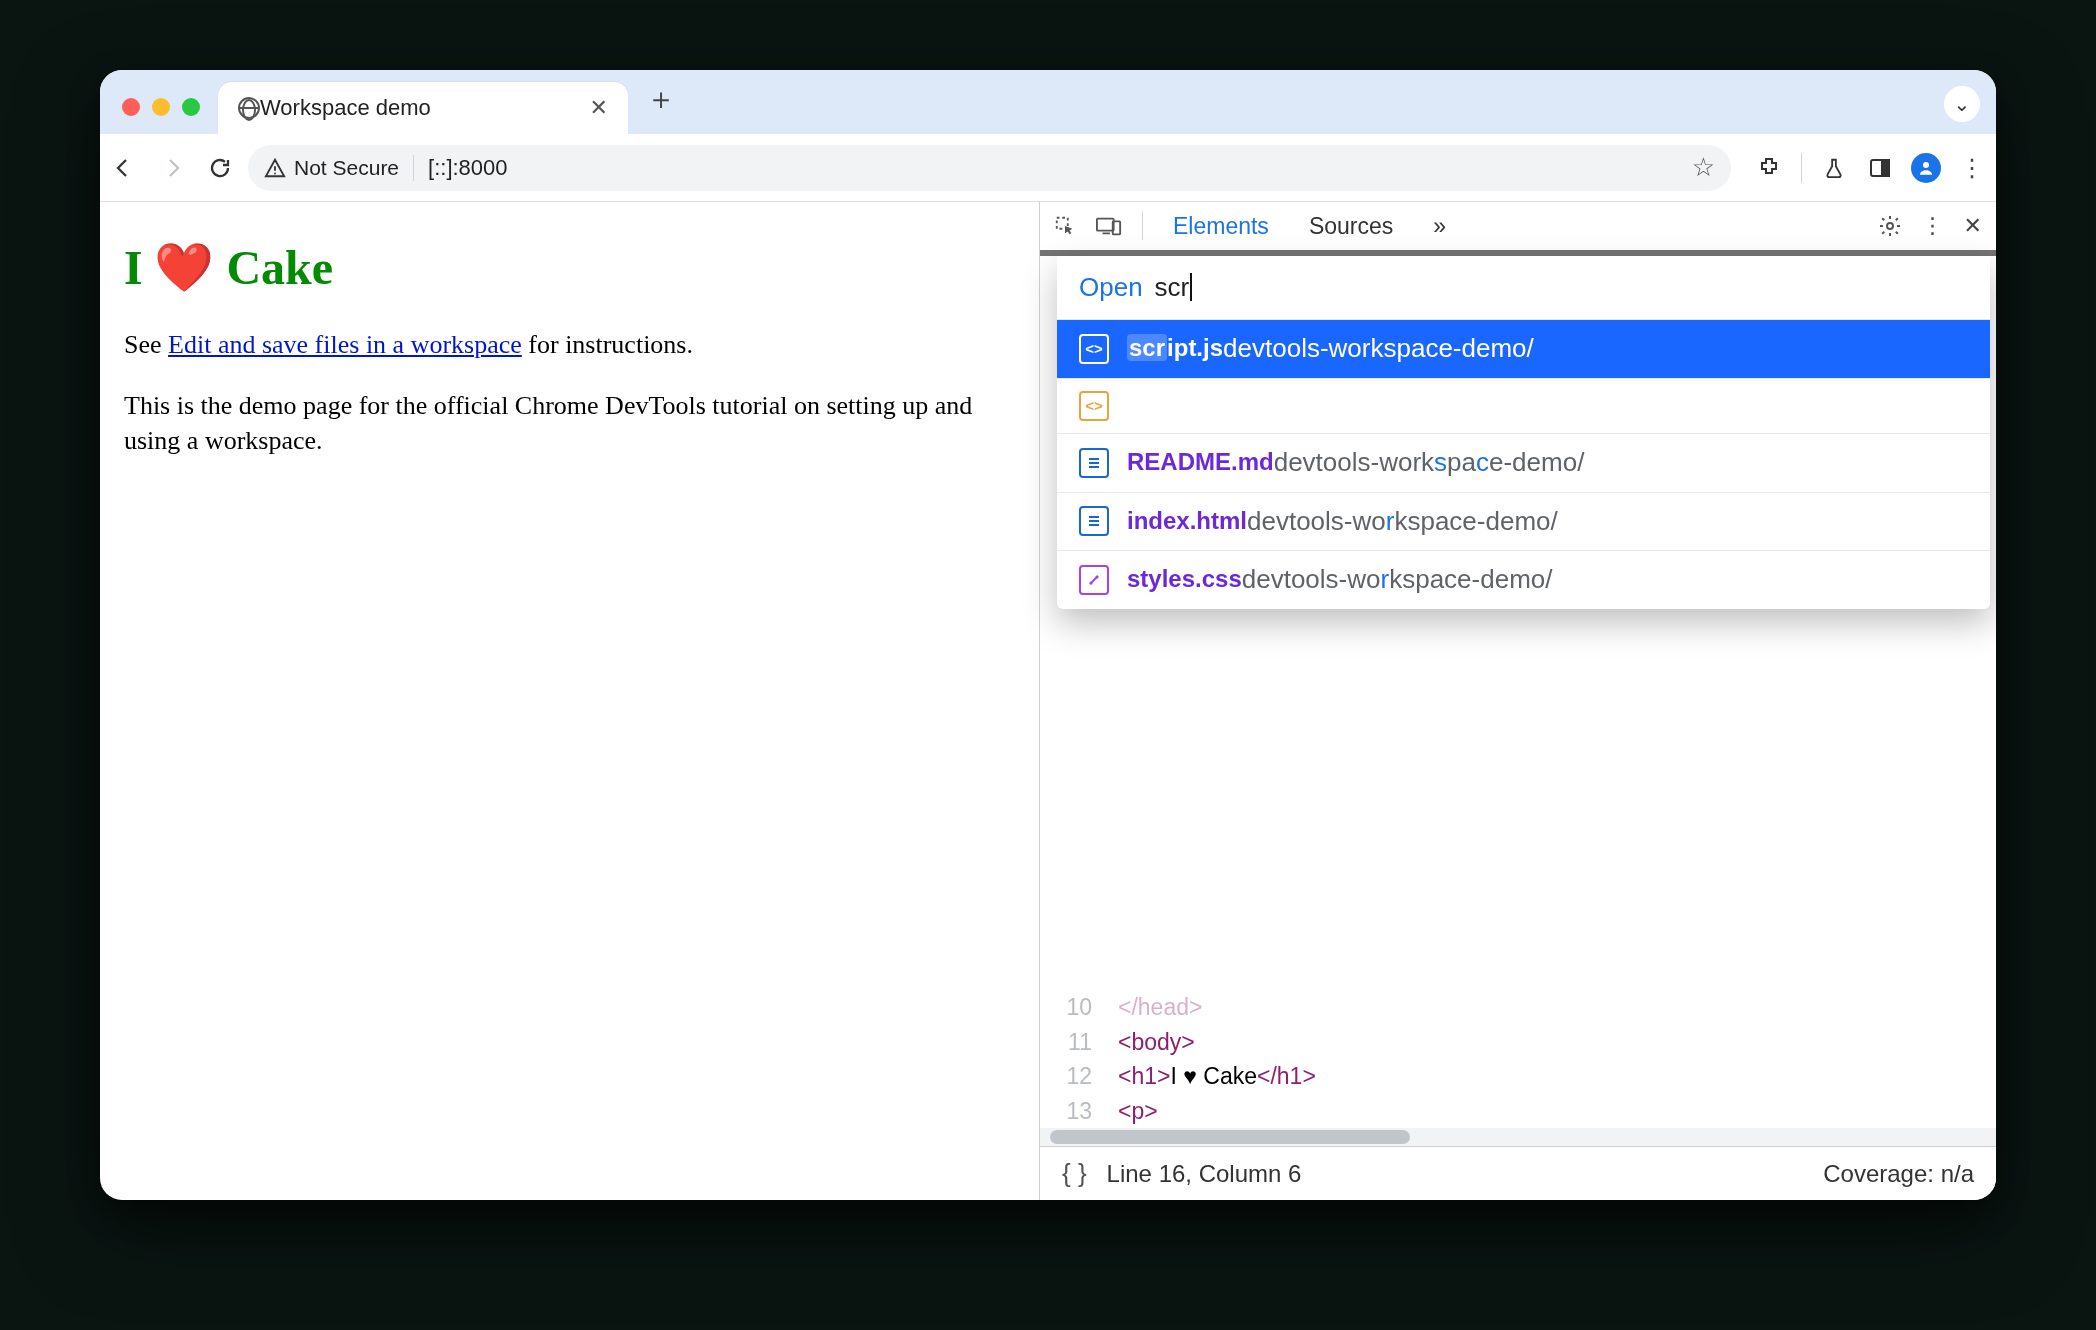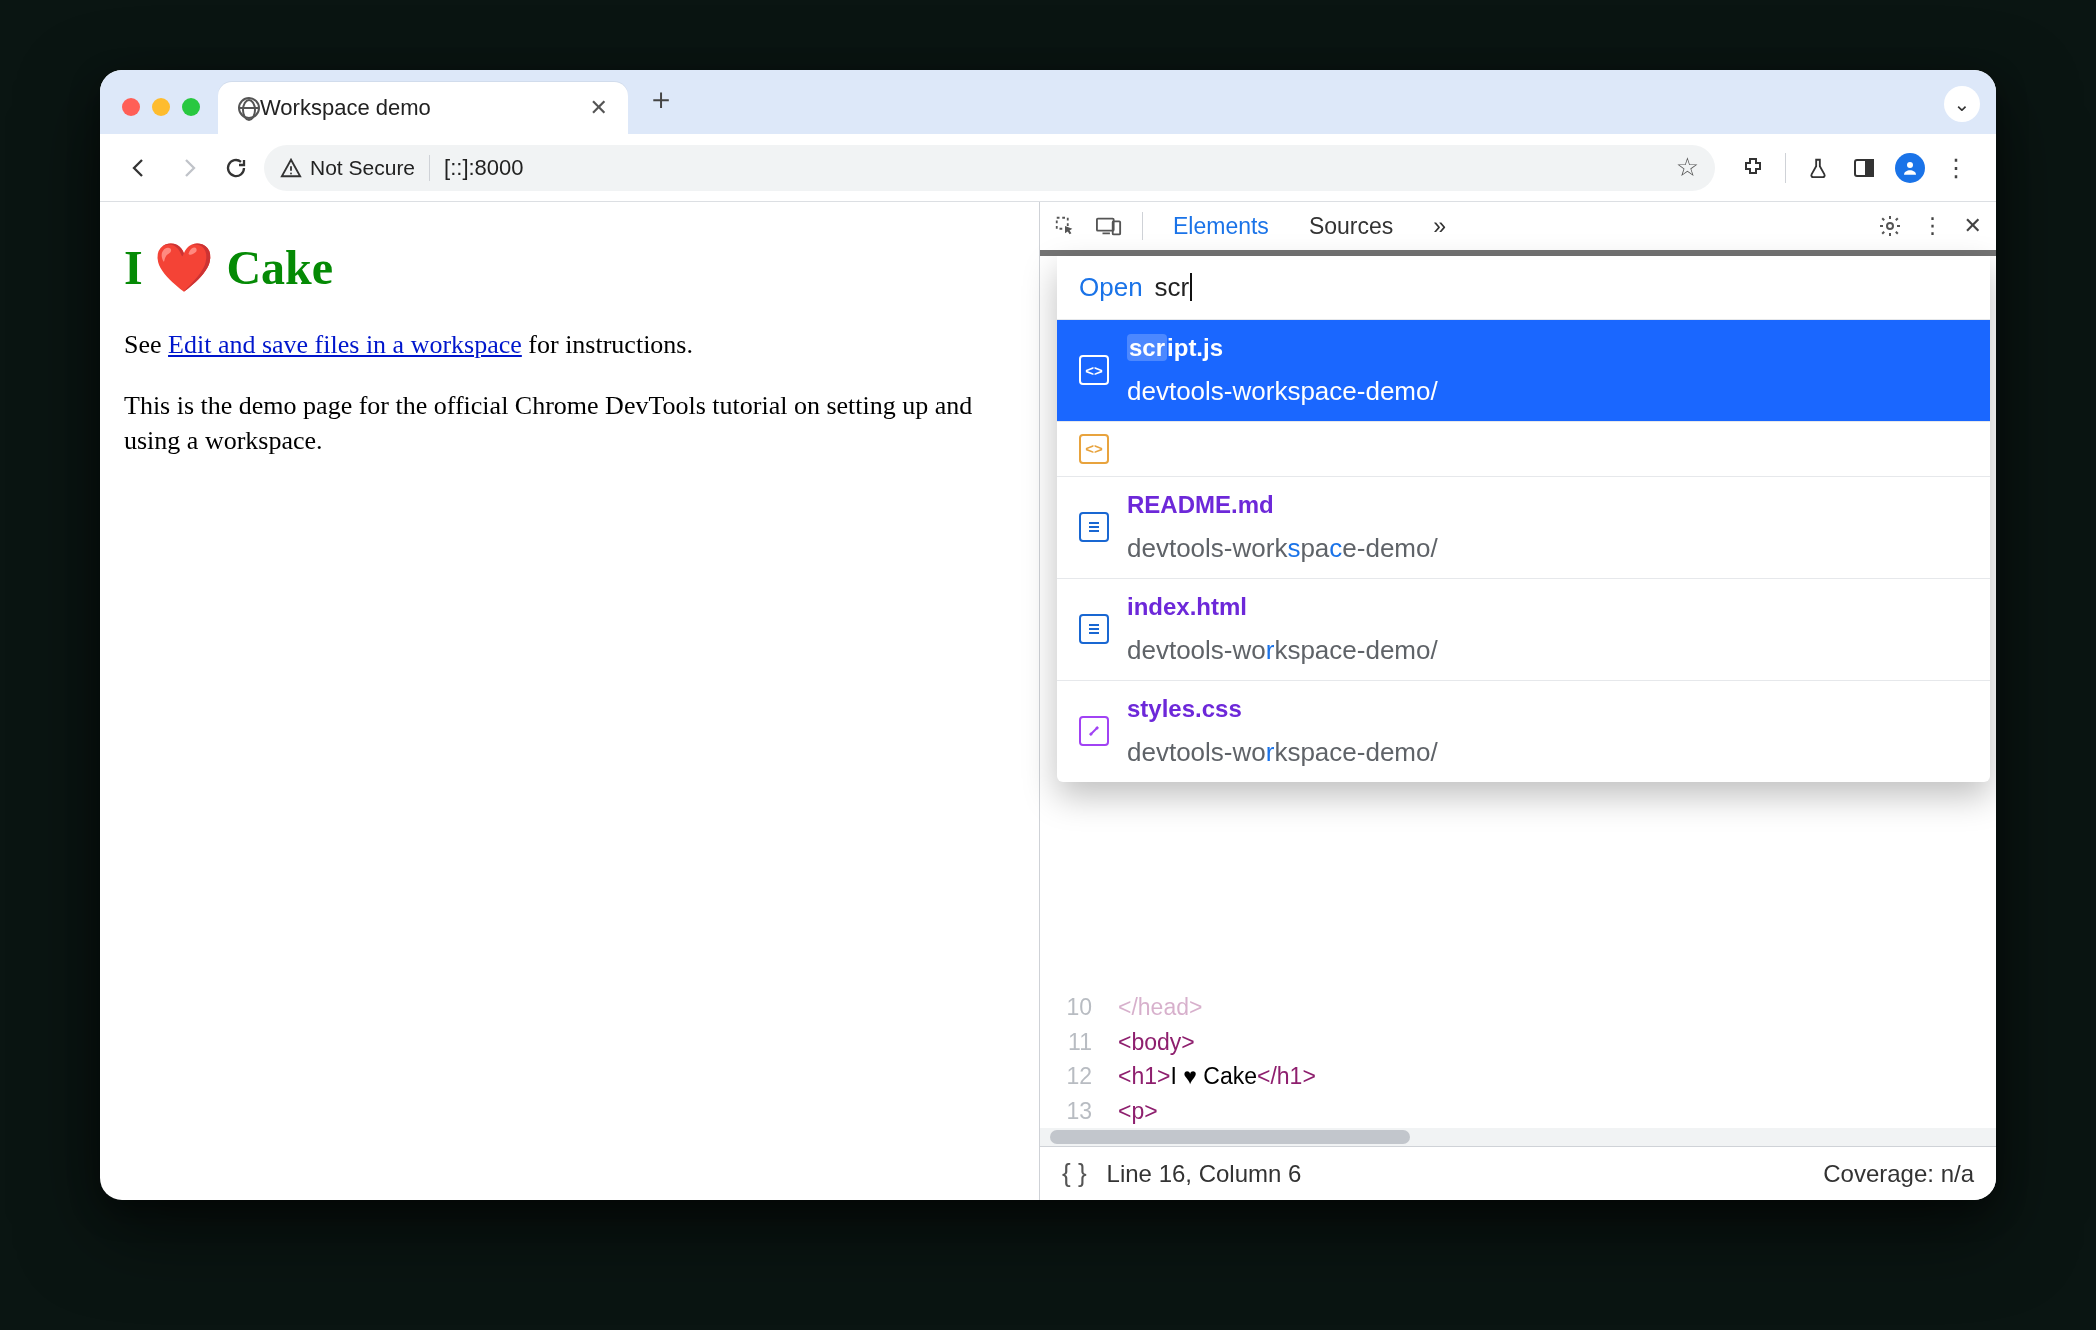--- a/index.html
+++ b/index.html
@@ -52,21 +52,21 @@
   .tab .globe::after{content:"";position:absolute;top:50%;left:0;width:100%;height:0;border-top:2px solid #555;transform:translateY(-50%);}
   .tab .x { font-size:22px;color:#555;margin-left:auto;line-height:1; }
   .newtab { font-size:30px;color:#444;margin: 0 0 14px 18px; }
   .tabcaret { margin-left:auto; width:36px;height:36px;border-radius:50%;background:#fff;display:flex;align-items:center;justify-content:center;margin-bottom:12px;font-size:20px;color:#333;}
   
   .toolbar {
     height: 68px;
     background:#fff;
     border-bottom:1px solid #dcdfe3;
     display:flex; align-items:center;
-    padding: 0 20px; gap: 8px;
+    padding: 0 4px; gap: 8px;
     font-size: 22px; color:#333;
   }
   .tbtn { width:40px;height:40px;display:flex;align-items:center;justify-content:center;border-radius:8px;color:#444;font-size:24px; }
   .tbtn.dim { color:#b8bcc2; }
   .omnibox {
     flex:1; height:46px; background:#f1f3f4; border-radius:23px;
     display:flex; align-items:center; padding:0 16px; gap:14px;
     font-size:22px; color:#222;
   }
   .omnibox .warn { display:flex;align-items:center;gap:8px;font-size:21px;color:#222; }
@@ -111,21 +111,21 @@
   .open-search{
     display:flex;align-items:center;gap:12px;
     padding:16px 22px; font-size:26px;color:#222;
   }
   .open-search .lbl{color:#1a73e8;}
   .open-search .cursor{display:inline-block;width:2px;height:28px;background:#111;vertical-align:-5px;margin-left:1px;}
   .results .row{
     display:flex;align-items:center;gap:18px;
     padding:12px 22px;border-top:1px solid #e6e8eb;
   }
-  .results .row .txt{display:flex;flex-direction:column;line-height:1.3;gap:12px;}
+  .results .row .txt{display:flex;flex-direction:row;line-height:1.3;}
   .results .row .name{font-size:24px;font-weight:700;color:#6d28d9;}
   .results .row .path{font-size:26px;color:#5f6368;}
   .results .row .hl{color:#1a73e8;}
   .results .row.sel{background:#1a67ff;}
   .results .row.sel .name,.results .row.sel .path{color:#fff;}
   .results .row.sel .name .match{background:rgba(255,255,255,.22);border-radius:4px;padding:0 2px;}
   .results .row.dim .name,.results .row.dim .path{color:#a4a8af;}
   .results .row.dim .name .hl{color:#c7cad0;}
   .file-ico{width:30px;height:30px;border:2px solid; border-radius:4px;display:flex;align-items:center;justify-content:center;font-size:15px;font-weight:700;flex:none;}
   .file-ico.blue{border-color:#1967d2;color:#1967d2;}

